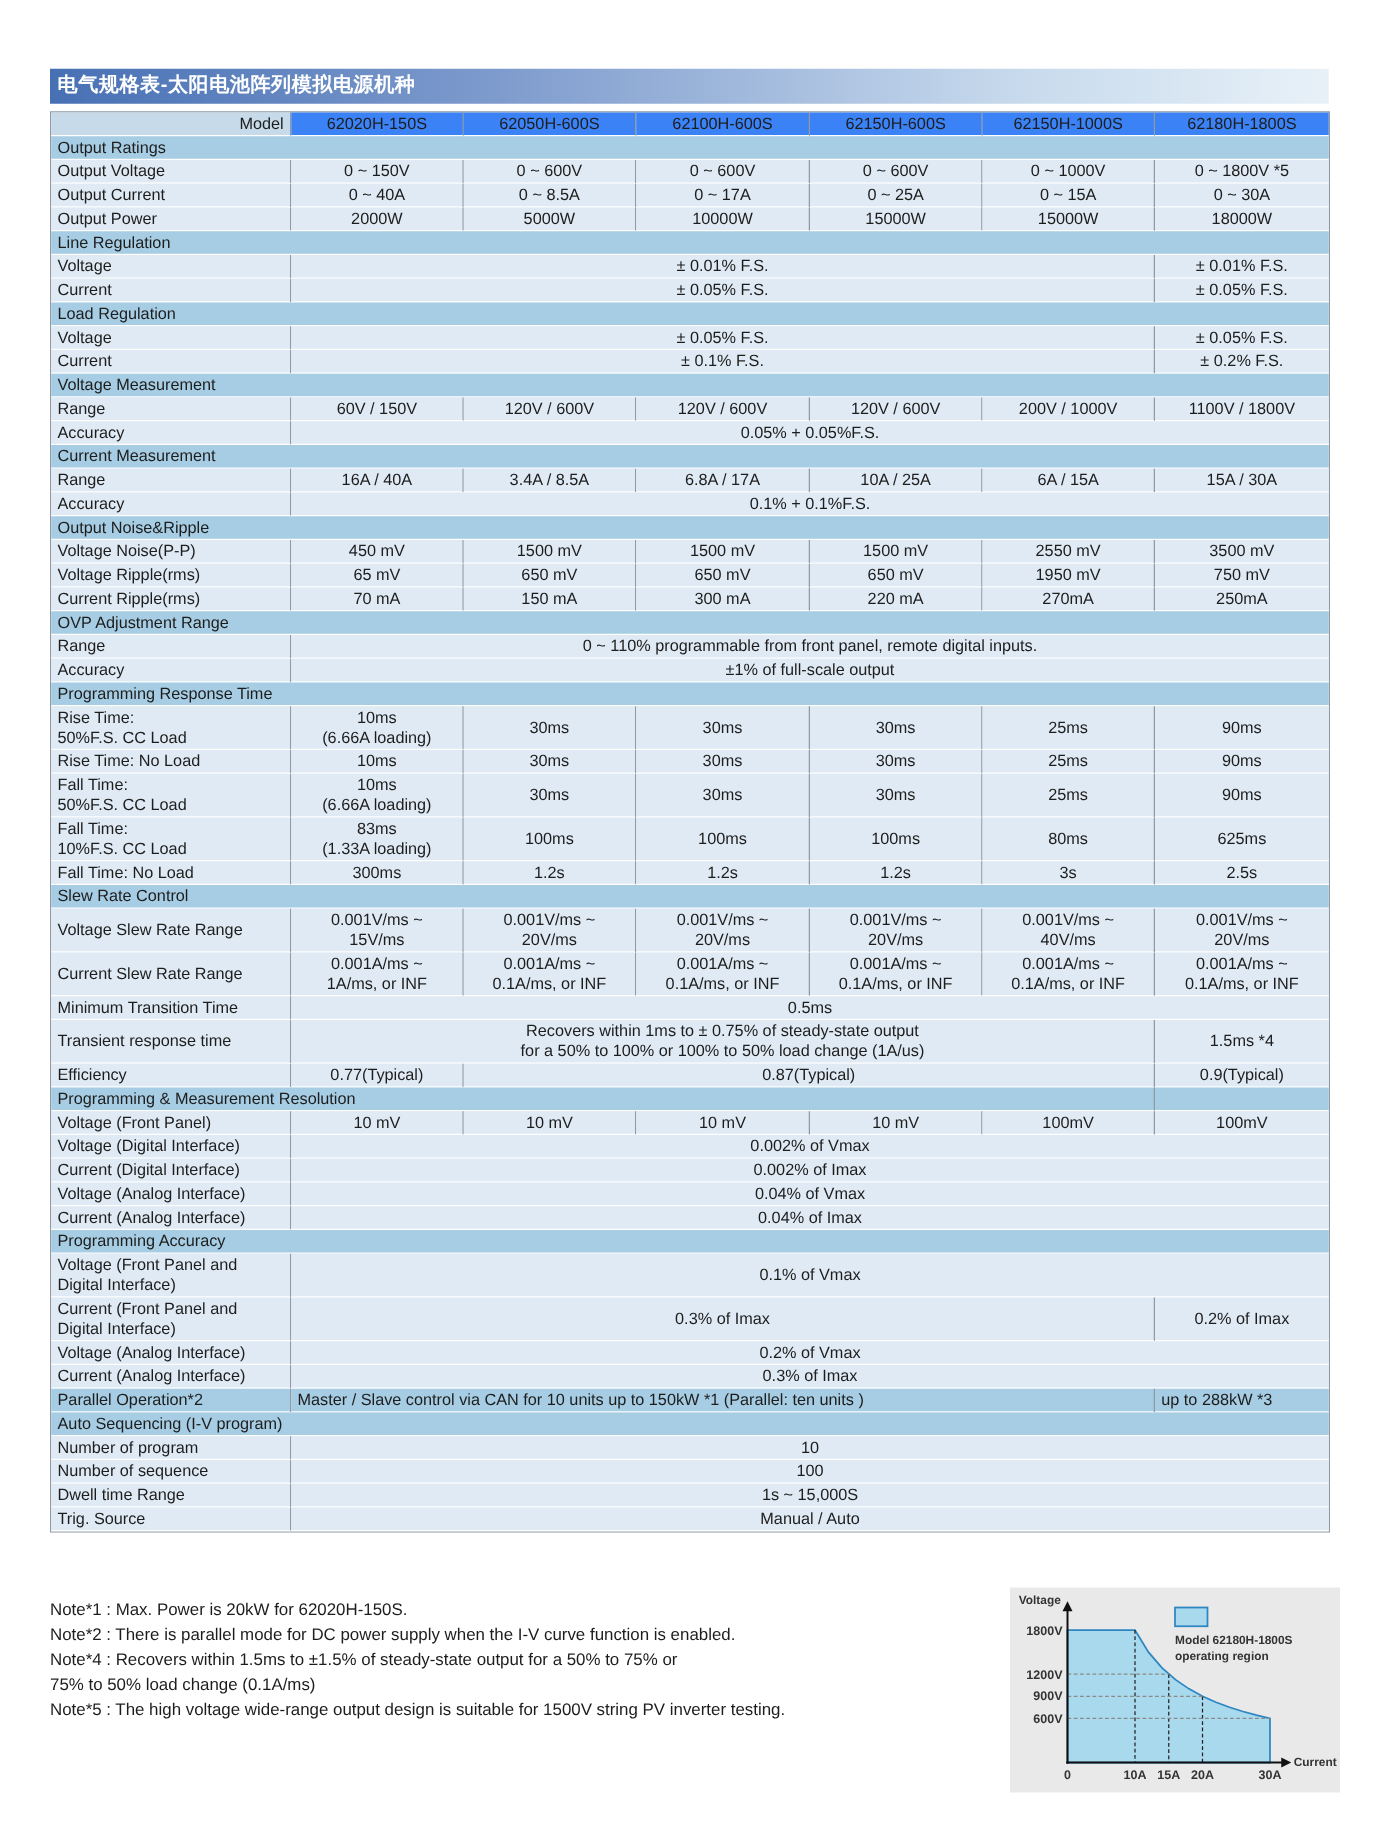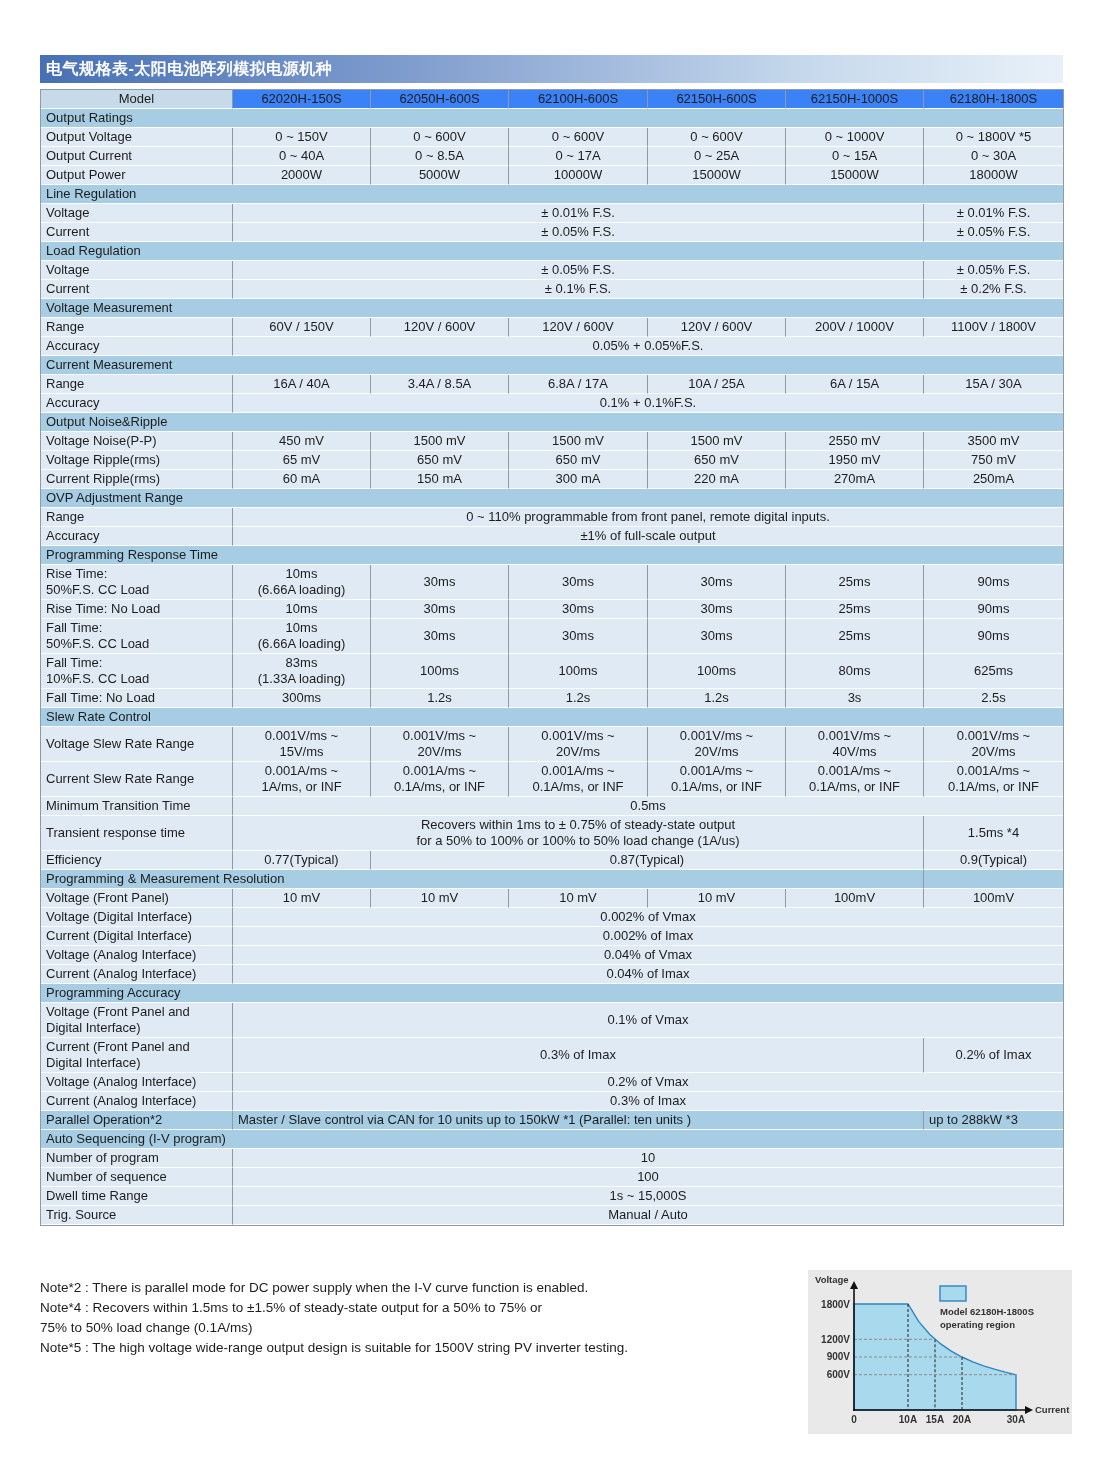--- a/index.html
+++ b/index.html
@@ -32,21 +32,21 @@
     border-bottom:1px solid #ffffff;
     padding:1px 5px;
     line-height:16px;
     vertical-align:middle;
     white-space:pre-line;
     overflow:hidden;
   }
   table.spec td:last-child { border-right:none; }
   td.lbl   { background:#dfeaf4; text-align:left; }
   td.val   { background:#dfeaf4; text-align:center; }
-  td.hdrL  { background:#c6dae9; text-align:center;margin-left:48px; }
+  td.hdrL  { background:#c6dae9; text-align:right;margin-left:48px; }
   td.hdrV  { background:#3b82f6; text-align:center; }
   td.sect  { background:#a6cde3; text-align:left; }
   td.sectV { background:#a6cde3; text-align:left; }
   .notes {
     position:absolute; left:40px; top:1278px; width:760px;
     font-size:13.5px; line-height:1.48; color:#1d1d1d;
   }
   .chart-panel {
     position:absolute; left:808px; top:1270px;
     width:264px; height:164px;
@@ -187,21 +187,21 @@
           <td class="lbl">Voltage Ripple(rms)</td>
           <td class="val">65 mV</td>
           <td class="val">650 mV</td>
           <td class="val">650 mV</td>
           <td class="val">650 mV</td>
           <td class="val">1950 mV</td>
           <td class="val">750 mV</td>
         </tr>
         <tr>
           <td class="lbl">Current Ripple(rms)</td>
-          <td class="val">60 mA</td>
+          <td class="val">70 mA</td>
           <td class="val">150 mA</td>
           <td class="val">300 mA</td>
           <td class="val">220 mA</td>
           <td class="val">270mA</td>
           <td class="val">250mA</td>
         </tr>
         <tr>
           <td class="sect" colspan="7">OVP Adjustment Range</td>
         </tr>
         <tr>
@@ -387,20 +387,21 @@
           <td class="val" colspan="6">1s ~ 15,000S</td>
         </tr>
         <tr>
           <td class="lbl">Trig. Source</td>
           <td class="val" colspan="6">Manual / Auto</td>
         </tr>
       </tbody>
   </table>
 
   <div class="notes">
+    <div>Note*1 : Max. Power is 20kW for 62020H-150S.</div>
     <div>Note*2 : There is parallel mode for DC power supply when the I-V curve function is enabled.</div>
     <div>Note*4 : Recovers within 1.5ms to ±1.5% of steady-state output for a 50% to 75% or</div>
     <div>75% to 50% load change (0.1A/ms)</div>
     <div>Note*5 : The high voltage wide-range output design is suitable for 1500V string PV inverter testing.</div>
   </div>
 
   <div class="chart-panel">
     <svg viewBox="0 0 264 164">
 
       <path d="M46,140 L46,34 L100,34 L110.8,51.7 L121.6,64.3 L132.4,73.7 L143.2,81.1 L154,87 L164.8,91.8 L175.6,95.8 L186.4,99.2 L197.2,102.1 L208,104.7 L208,140 Z" fill="#a9d9ec" stroke="#2e86c1" stroke-width="1.4"></path>

